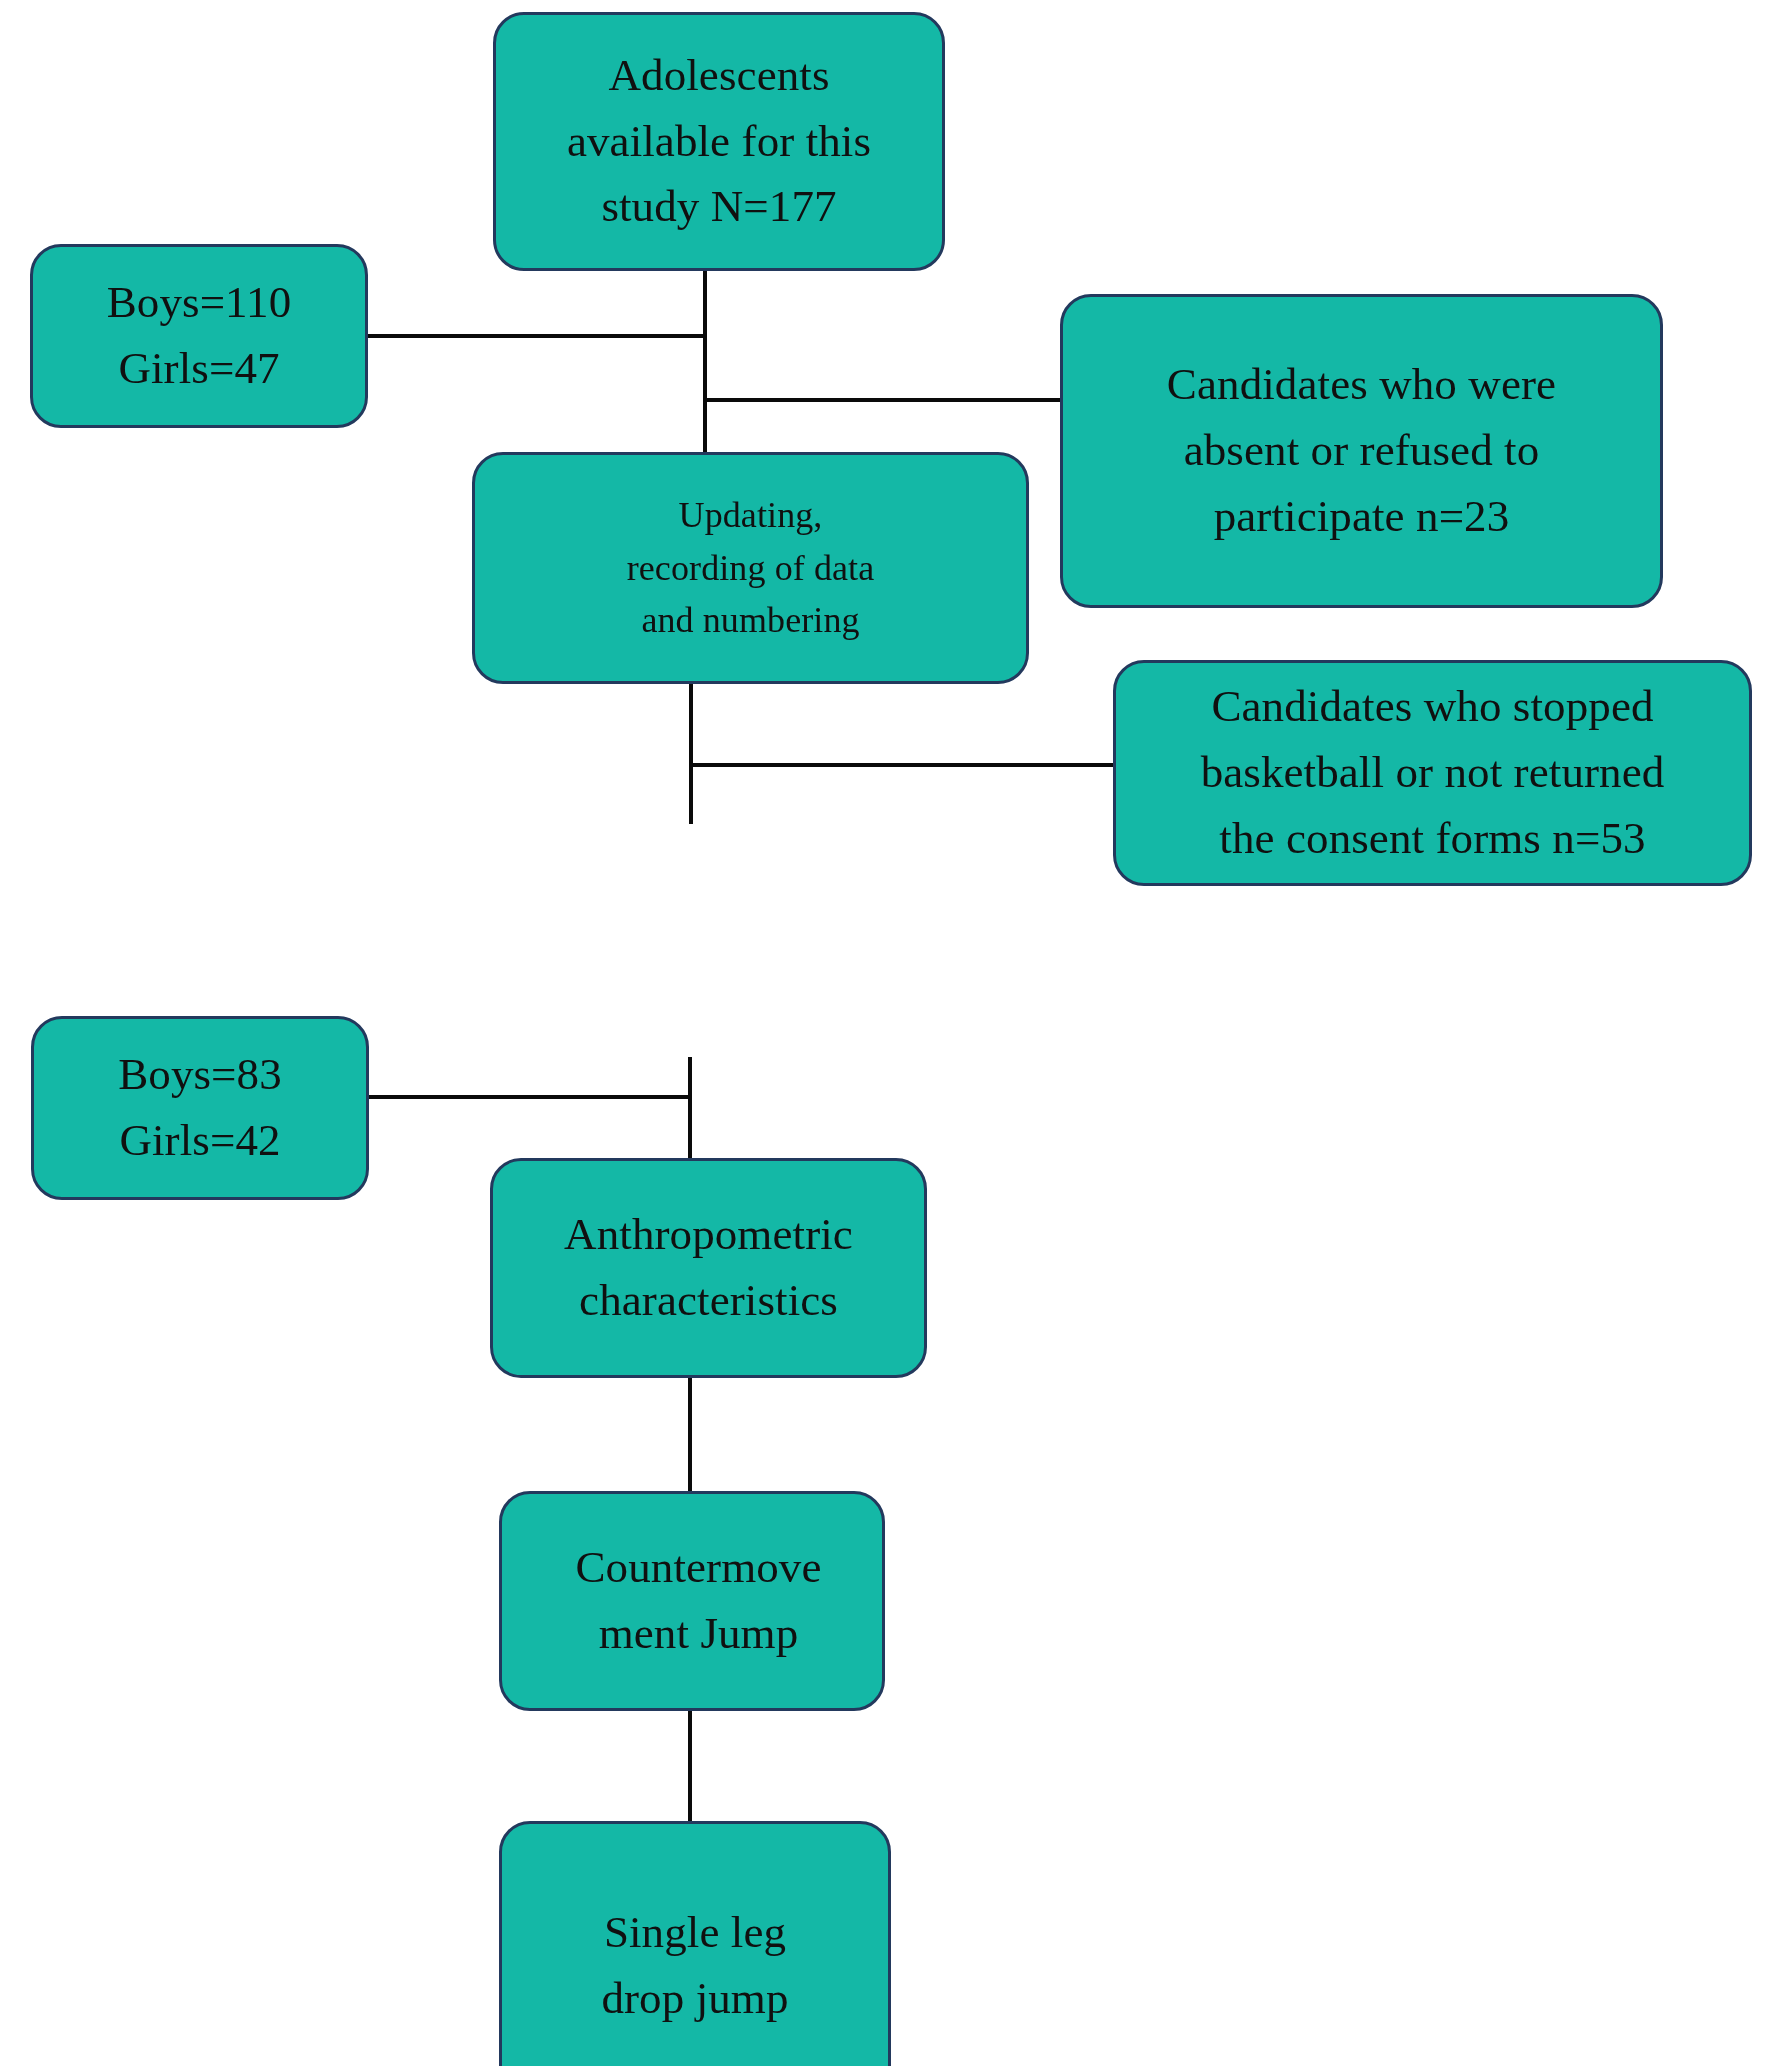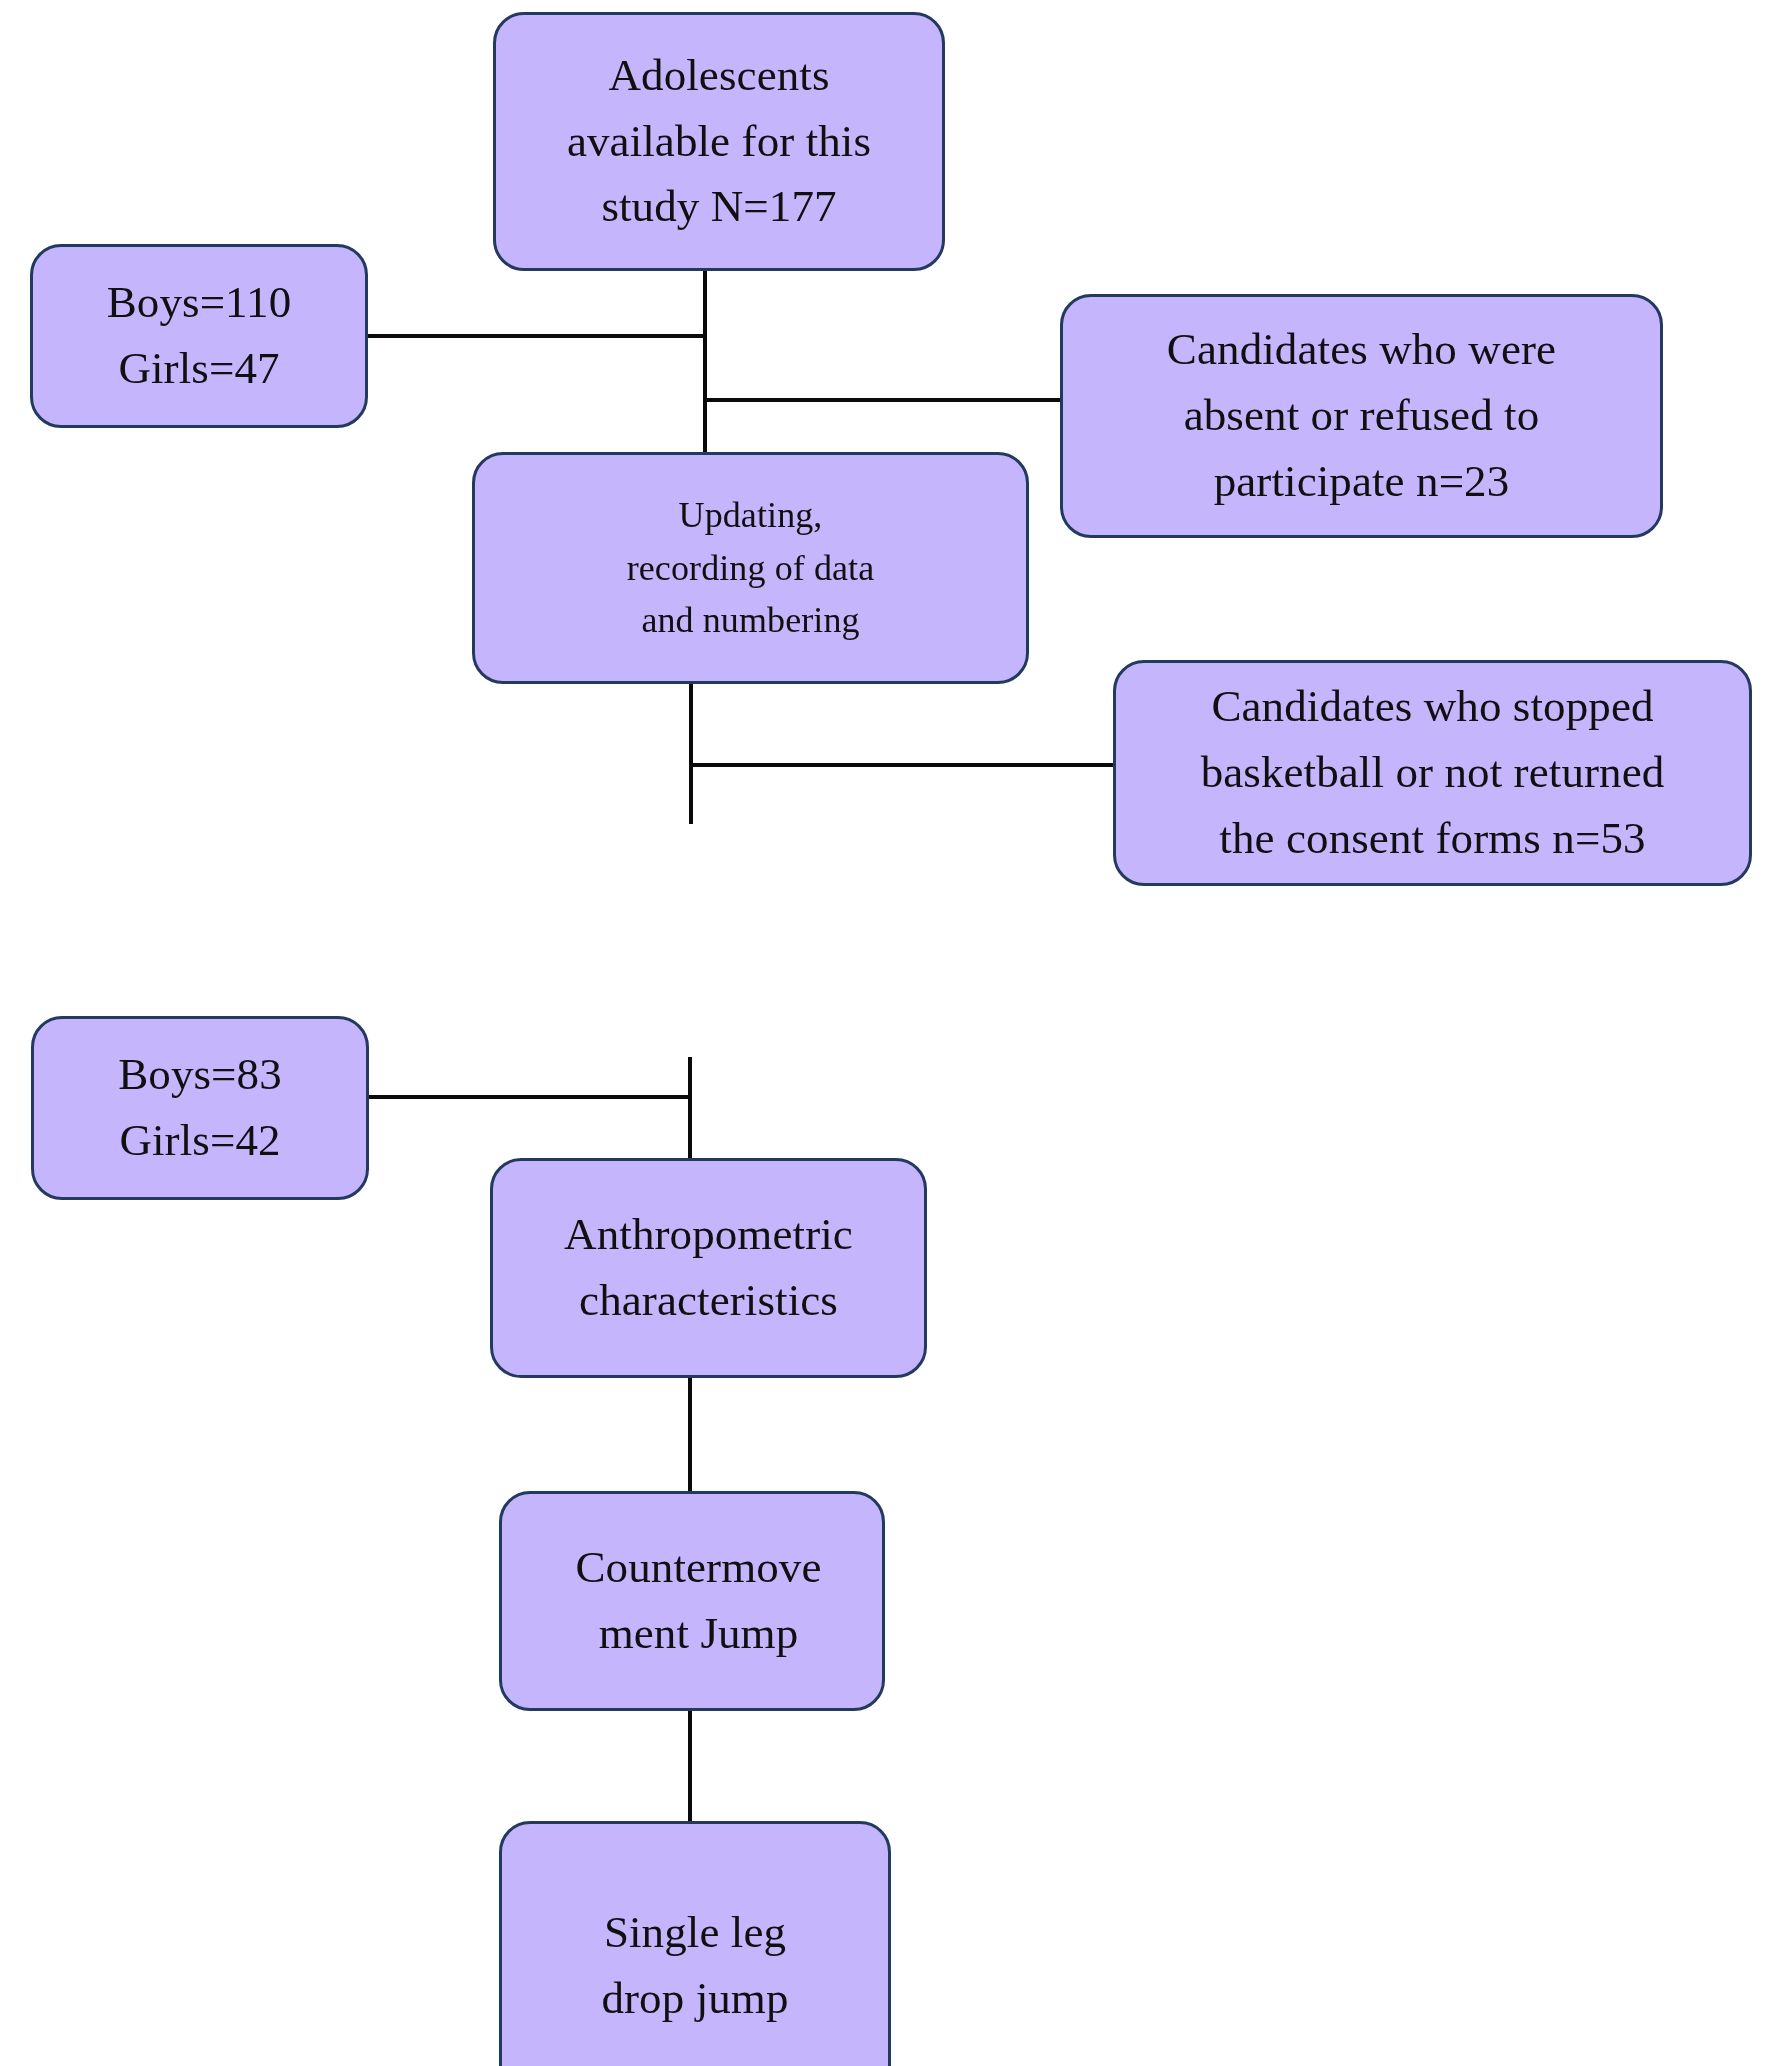--- a/index.html
+++ b/index.html
@@ -16,21 +16,21 @@
     height: 2066px;
     background: #ffffff;
     overflow: hidden;
   }
   
   .node {
     position: absolute;
     box-sizing: border-box;
     border: 3px solid #23395d;
     border-radius: 31px;
-    background: #c4b5fd;
+    background: #14b8a6;
     color: #101010;
     display: flex;
     align-items: center;
     justify-content: center;
     text-align: center;
     line-height: 1.46;
     letter-spacing: 0.1px;
     z-index: 3;
     white-space: pre-line;
     padding: 3.6px 11px;
@@ -66,21 +66,21 @@
     <div class="conn-h" style="left: 689px; top: 763px; width: 425px; background: rgb(10, 10, 10);"></div>
     <div class="conn-v" style="left: 688px; top: 1057px; height: 104px; background: rgb(10, 10, 10);"></div>
     <div class="conn-h" style="left: 368px; top: 1095px; width: 322px; background: rgb(10, 10, 10);"></div>
     <div class="conn-v" style="left: 688px; top: 1377px; height: 116px; background: rgb(10, 10, 10);"></div>
     <div class="conn-v" style="left: 688px; top: 1710px; height: 113px; background: rgb(10, 10, 10);"></div>
     <div class="node" style="left: 493px; top: 12px; width: 452px; height: 259px; border-color: rgb(35, 57, 93); font-size: 45px;"><span class="node-text">Adolescents
 available for this
 study N=177</span></div>
     <div class="node" style="left: 30px; top: 244px; width: 338px; height: 184px; border-color: rgb(35, 57, 93); font-size: 45px;"><span class="node-text">Boys=110
 Girls=47</span></div>
-    <div class="node" style="left: 1060px; top: 294px; width: 603px; height: 244px; border-color: rgb(35, 57, 93); font-size: 45px;"><span class="node-text">Candidates who were
+    <div class="node" style="left: 1060px; top: 294px; width: 603px; height: 314px; border-color: rgb(35, 57, 93); font-size: 45px;"><span class="node-text">Candidates who were
 absent or refused to
 participate n=23</span></div>
     <div class="node" style="left: 472px; top: 452px; width: 557px; height: 232px; border-color: rgb(35, 57, 93); font-size: 36px;"><span class="node-text">Updating,
 recording of data
 and numbering</span></div>
     <div class="node" style="left: 1113px; top: 660px; width: 639px; height: 226px; border-color: rgb(35, 57, 93); font-size: 45px;"><span class="node-text">Candidates who stopped
 basketball or not returned
 the consent forms n=53</span></div>
     <div class="node" style="left: 31px; top: 1016px; width: 338px; height: 184px; border-color: rgb(35, 57, 93); font-size: 45px;"><span class="node-text">Boys=83
 Girls=42</span></div>

